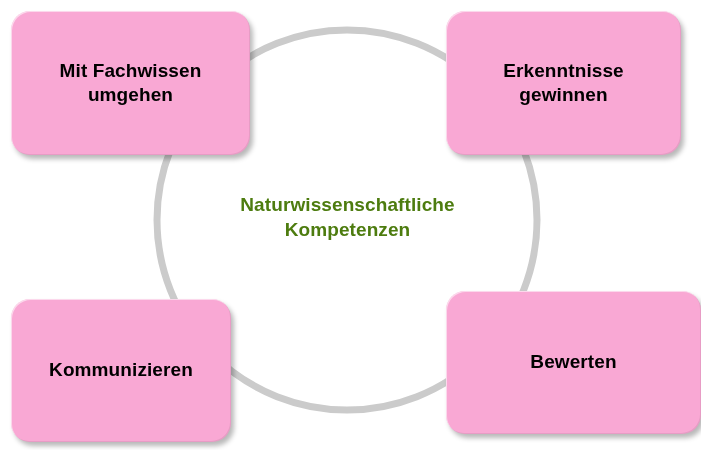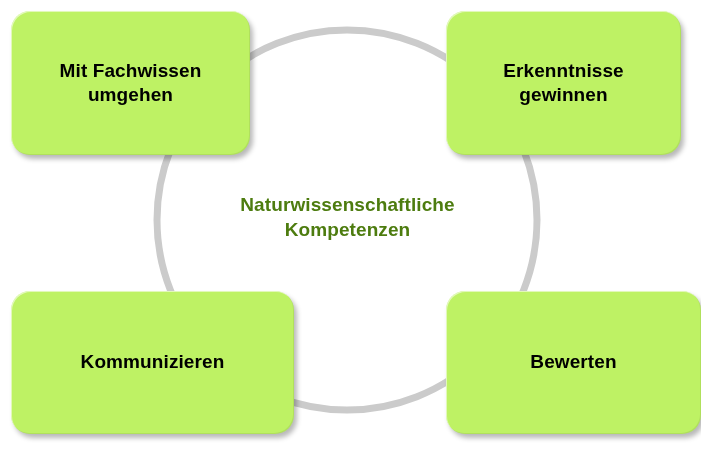--- a/index.html
+++ b/index.html
@@ -20,21 +20,21 @@
   #ring-layer {
     position: absolute;
     left: 0;
     top: 0;
     width: 701px;
     height: 450px;
   }
   .node-box {
     position: absolute;
     box-sizing: border-box;
-    background: #bef264;
+    background: #f9a8d4;
     border-radius: 19px;
     box-shadow: 3px 4px 5px rgba(0,0,0,0.28),
                 inset 1px 1px 0 rgba(255,255,255,0.55),
                 inset -1px -1px 0 rgba(0,0,0,0.07);
     display: flex;
     align-items: center;
     justify-content: center;
     text-align: center;
     color: #000000;
     font-weight: bold;
@@ -44,21 +44,21 @@
     z-index: 5;
     -webkit-font-smoothing: antialiased;
   }
   .node-label {
     display: block;
     padding: 0 10px;
     white-space: pre-line;
   }
   #box-top-left    { left: 11px;  top: 11px;  width: 239px; height: 144px; }
   #box-top-right   { left: 446px; top: 11px;  width: 235px; height: 144px; }
-  #box-bottom-left { left: 11px;  top: 291px; width: 283px; height: 143px; }
+  #box-bottom-left { left: 11px;  top: 299px; width: 220px; height: 143px; }
   #box-bottom-right{ left: 446px; top: 291px; width: 255px; height: 143px; }
 
   #center-caption {
     position: absolute;
     left: 175px;
     top: 193px;
     width: 345px;
     text-align: center;
     color: #4d7c0f;
     font-weight: bold;

